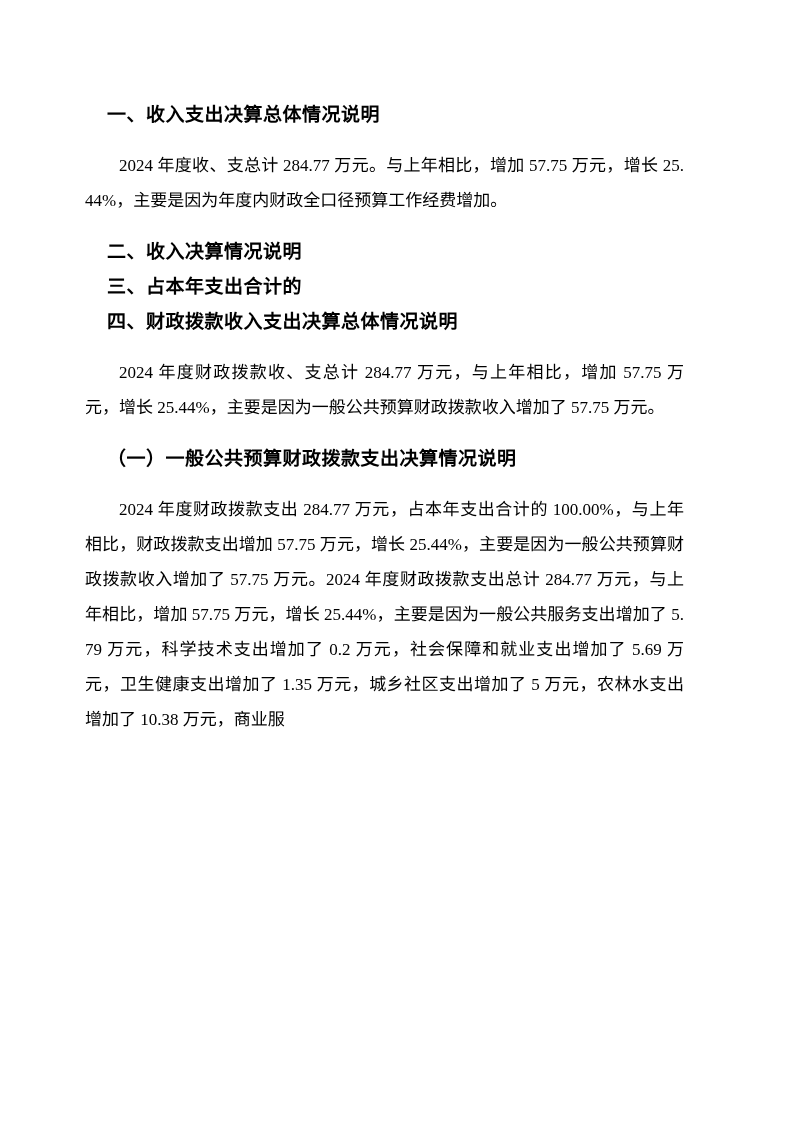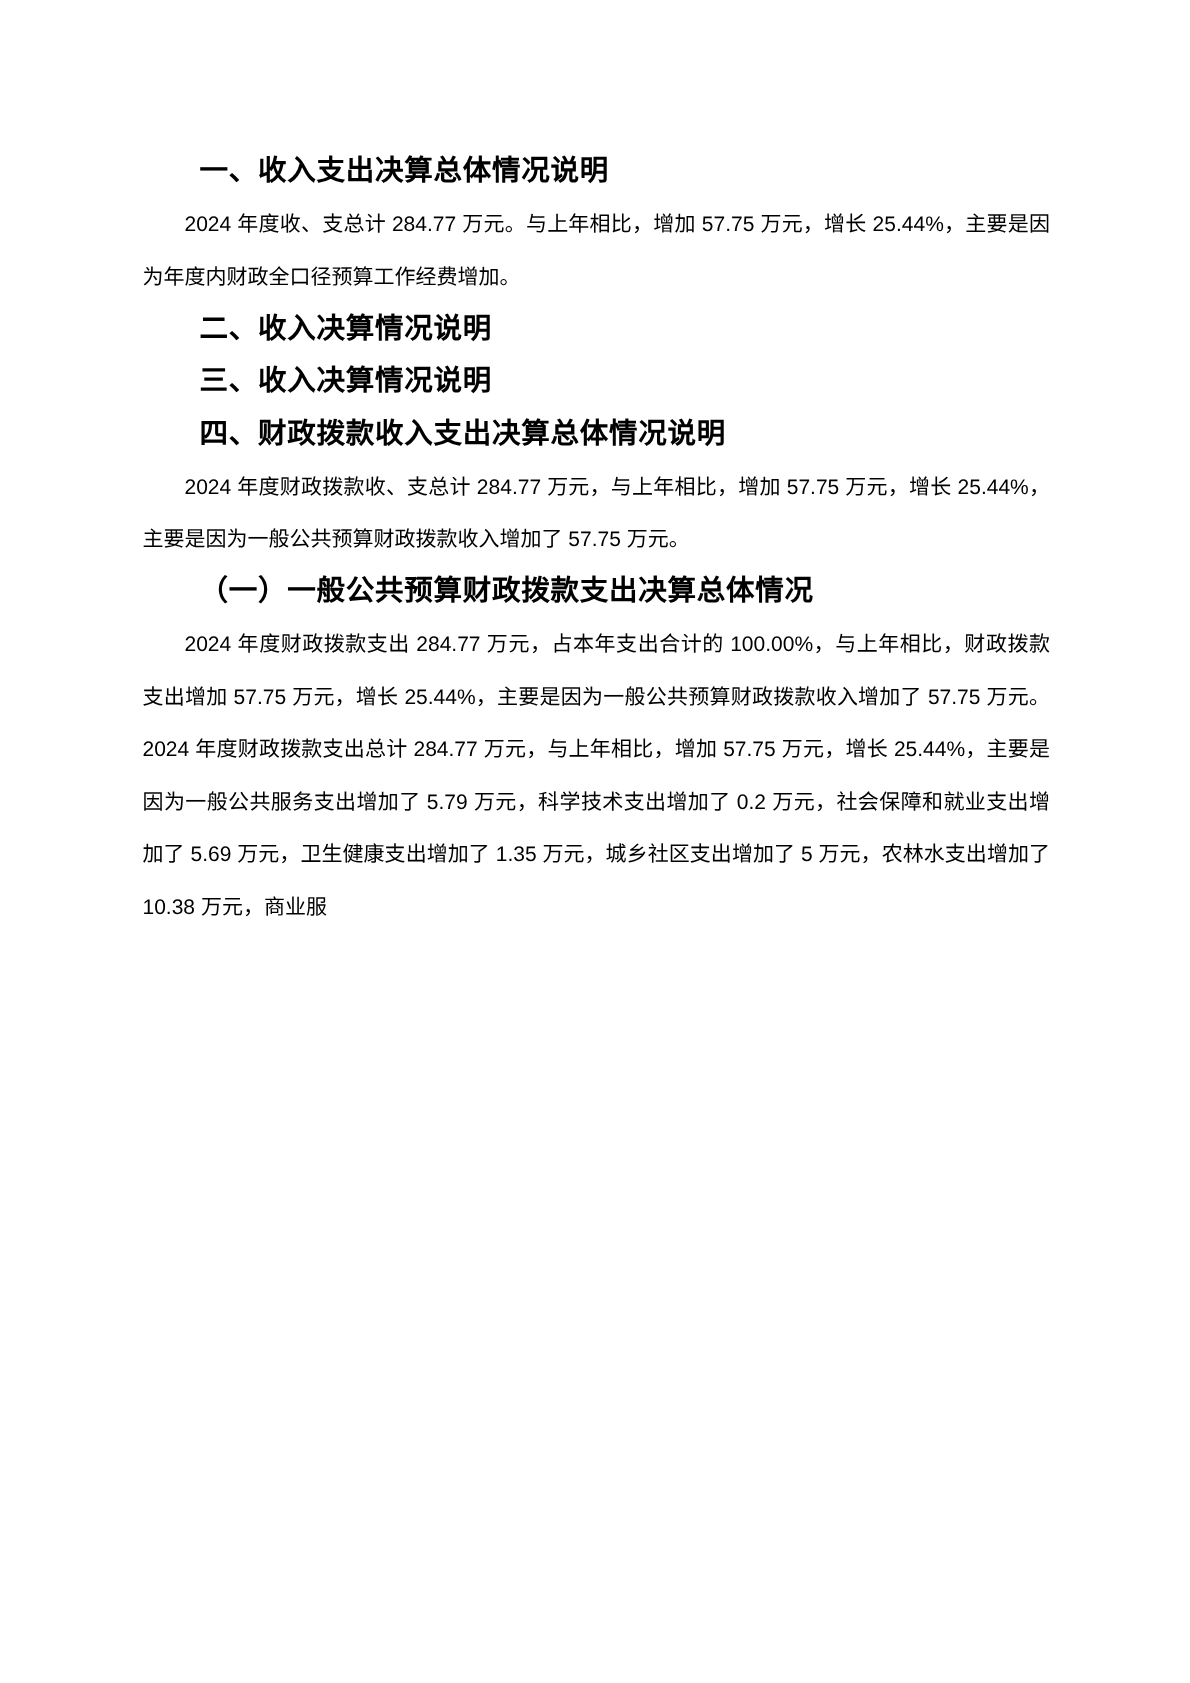--- a/index.html
+++ b/index.html
@@ -7,54 +7,54 @@
     padding: 0;
     background: #ffffff;
   }
   .page {
     position: relative;
     width: 793px;
     height: 1122px;
     box-sizing: border-box;
     background: #ffffff;
     color: #000000;
-    padding: 97px 93px 0 95px;
+    padding: 97px 93px 0 69px;
     overflow: hidden;
   }
   .heading {
     font-family: "Liberation Sans", "DejaVu Sans", sans-serif;
     font-weight: bold;
     font-size: 19px;
     line-height: 35px;
     text-indent: 2em;
     margin: 0;
     letter-spacing: 0.5px;
   }
   .para {
-    font-family: Liberation Sans, sans-serif;
-    font-size: 14px;
+    font-family: Liberation Serif, serif;
+    font-size: 17px;
     line-height: 35px;
     text-indent: 2em;
     text-align: justify;
     text-justify: inter-character;
-    margin: 0;
+    margin: 16px;
     word-break: break-all;
   }
 </style>
 </head>
 <body>
 
 <div class="page">
 
   <h2 class="heading">一、收入支出决算总体情况说明</h2>
   <p class="para">2024 年度收、支总计 284.77 万元。与上年相比，增加 57.75 万元，增长 25.44%，主要是因为年度内财政全口径预算工作经费增加。</p>
 
   <h2 class="heading">二、收入决算情况说明</h2>
 
-  <h2 class="heading">三、收入决算情况说明</h2>
+  <h2 class="heading">三、占本年支出合计的</h2>
 
   <h2 class="heading">四、财政拨款收入支出决算总体情况说明</h2>
   <p class="para">2024 年度财政拨款收、支总计 284.77 万元，与上年相比，增加 57.75 万元，增长 25.44%，主要是因为一般公共预算财政拨款收入增加了 57.75 万元。</p>
 
-  <h3 class="heading">（一）一般公共预算财政拨款支出决算总体情况</h3>
+  <h3 class="heading">（一）一般公共预算财政拨款支出决算情况说明</h3>
   <p class="para">2024 年度财政拨款支出 284.77 万元，占本年支出合计的 100.00%，与上年相比，财政拨款支出增加 57.75 万元，增长 25.44%，主要是因为一般公共预算财政拨款收入增加了 57.75 万元。2024 年度财政拨款支出总计 284.77 万元，与上年相比，增加 57.75 万元，增长 25.44%，主要是因为一般公共服务支出增加了 5.79 万元，科学技术支出增加了 0.2 万元，社会保障和就业支出增加了 5.69 万元，卫生健康支出增加了 1.35 万元，城乡社区支出增加了 5 万元，农林水支出增加了 10.38 万元，商业服</p>
 
 </div>
 
 </body></html>

